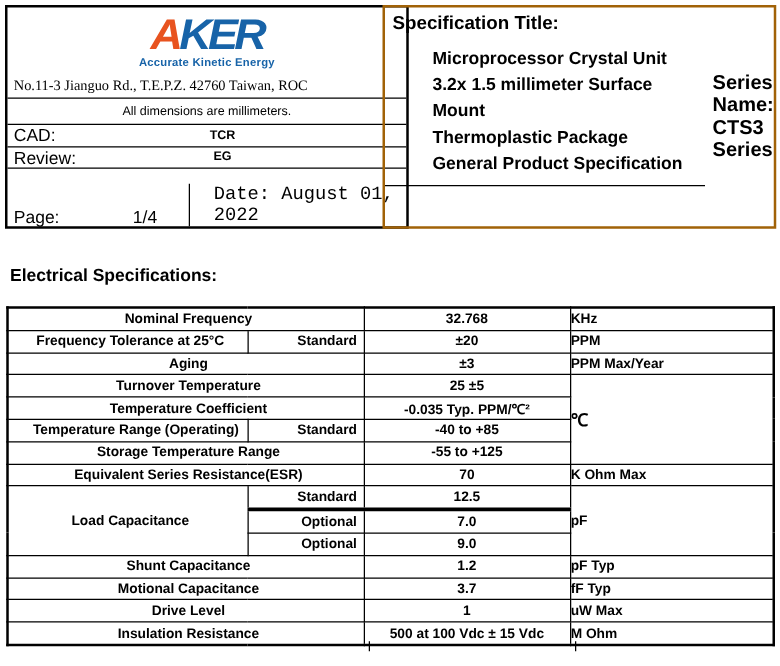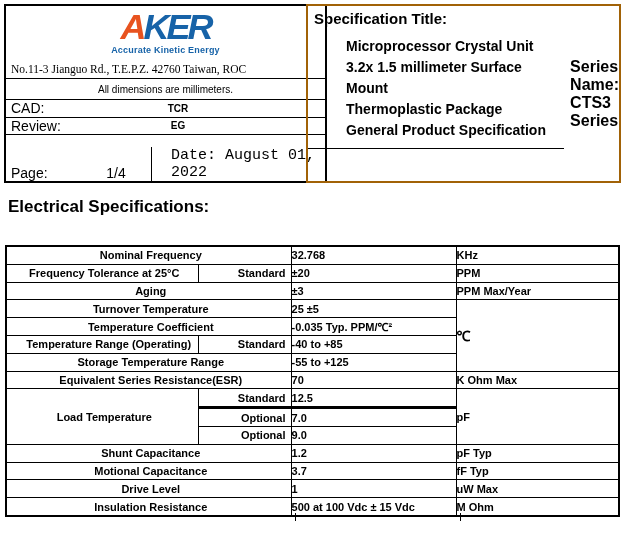--- a/index.html
+++ b/index.html
@@ -36,37 +36,37 @@
     position:absolute;left:306px;top:4px;width:315px;height:179px;
     border:2px solid #a16207;box-sizing:border-box;
     display:flex;flex-direction:row;
   }
   .spec-title-area{height:143px;border-bottom:1.5px solid #000;box-sizing:border-box;padding:4px 0 0 6px;}
   .spec-title{font-size:15px;font-weight:bold;}
   .spec-lines{margin-top:9px;padding-left:32px;}
   .spec-line{font-size:14px;font-weight:bold;line-height:21px;}
   .series-row{flex:1;display:flex;align-items:center;padding-left:6px;font-size:16px;font-weight:bold;}
   
-  .section-heading{position:absolute;left:8px;top:197px;font-size:17px;font-weight:bold;}
+  .section-heading{position:absolute;left:8px;top:212px;font-size:14px;font-weight:bold;}
   
   .spec-table{
     position:absolute;left:5px;top:245px;width:613px;
     border-collapse:collapse;table-layout:fixed;
   }
   .spec-table td{
     border:1px solid #000;
     font-size:11px;font-weight:bold;
     padding:0;height:16.8px;
     overflow:hidden;white-space:nowrap;
   }
   .spec-table{border:2px solid #000;}
   td.param{text-align:center;padding-left:4px;}
   td.param.indent{padding-left:13px;}
   td.qual{text-align:right;padding-right:5px;}
-  td.val{}
+  td.val{text-align:center;}
   td.unit{text-align:left;}
   td.unit-big{font-size:14px;}
   td.thick-bottom{border-bottom:3px solid #000;}
   .stub{position:absolute;width:1px;height:8px;background:#000;top:513px;}
   .stub-1{left:295px;}
   .stub-2{left:460px;}
 </style>
 </head>
 <body>
 
@@ -148,21 +148,21 @@
     <tr>
       <td class="param" colspan="2">Storage Temperature Range</td>
       <td class="val">-55 to +125</td>
     </tr>
     <tr>
       <td class="param" colspan="2">Equivalent Series Resistance(ESR)</td>
       <td class="val">70</td>
       <td class="unit">K Ohm Max</td>
     </tr>
     <tr>
-      <td class="param" rowspan="3">Load Temperature</td>
+      <td class="param" rowspan="3">Load Capacitance</td>
       <td class="qual thick-bottom">Standard</td>
       <td class="val thick-bottom">12.5</td>
       <td class="unit" rowspan="3">pF</td>
     </tr>
     <tr>
       <td class="qual">Optional</td>
       <td class="val">7.0</td>
     </tr>
     <tr>
       <td class="qual">Optional</td>

